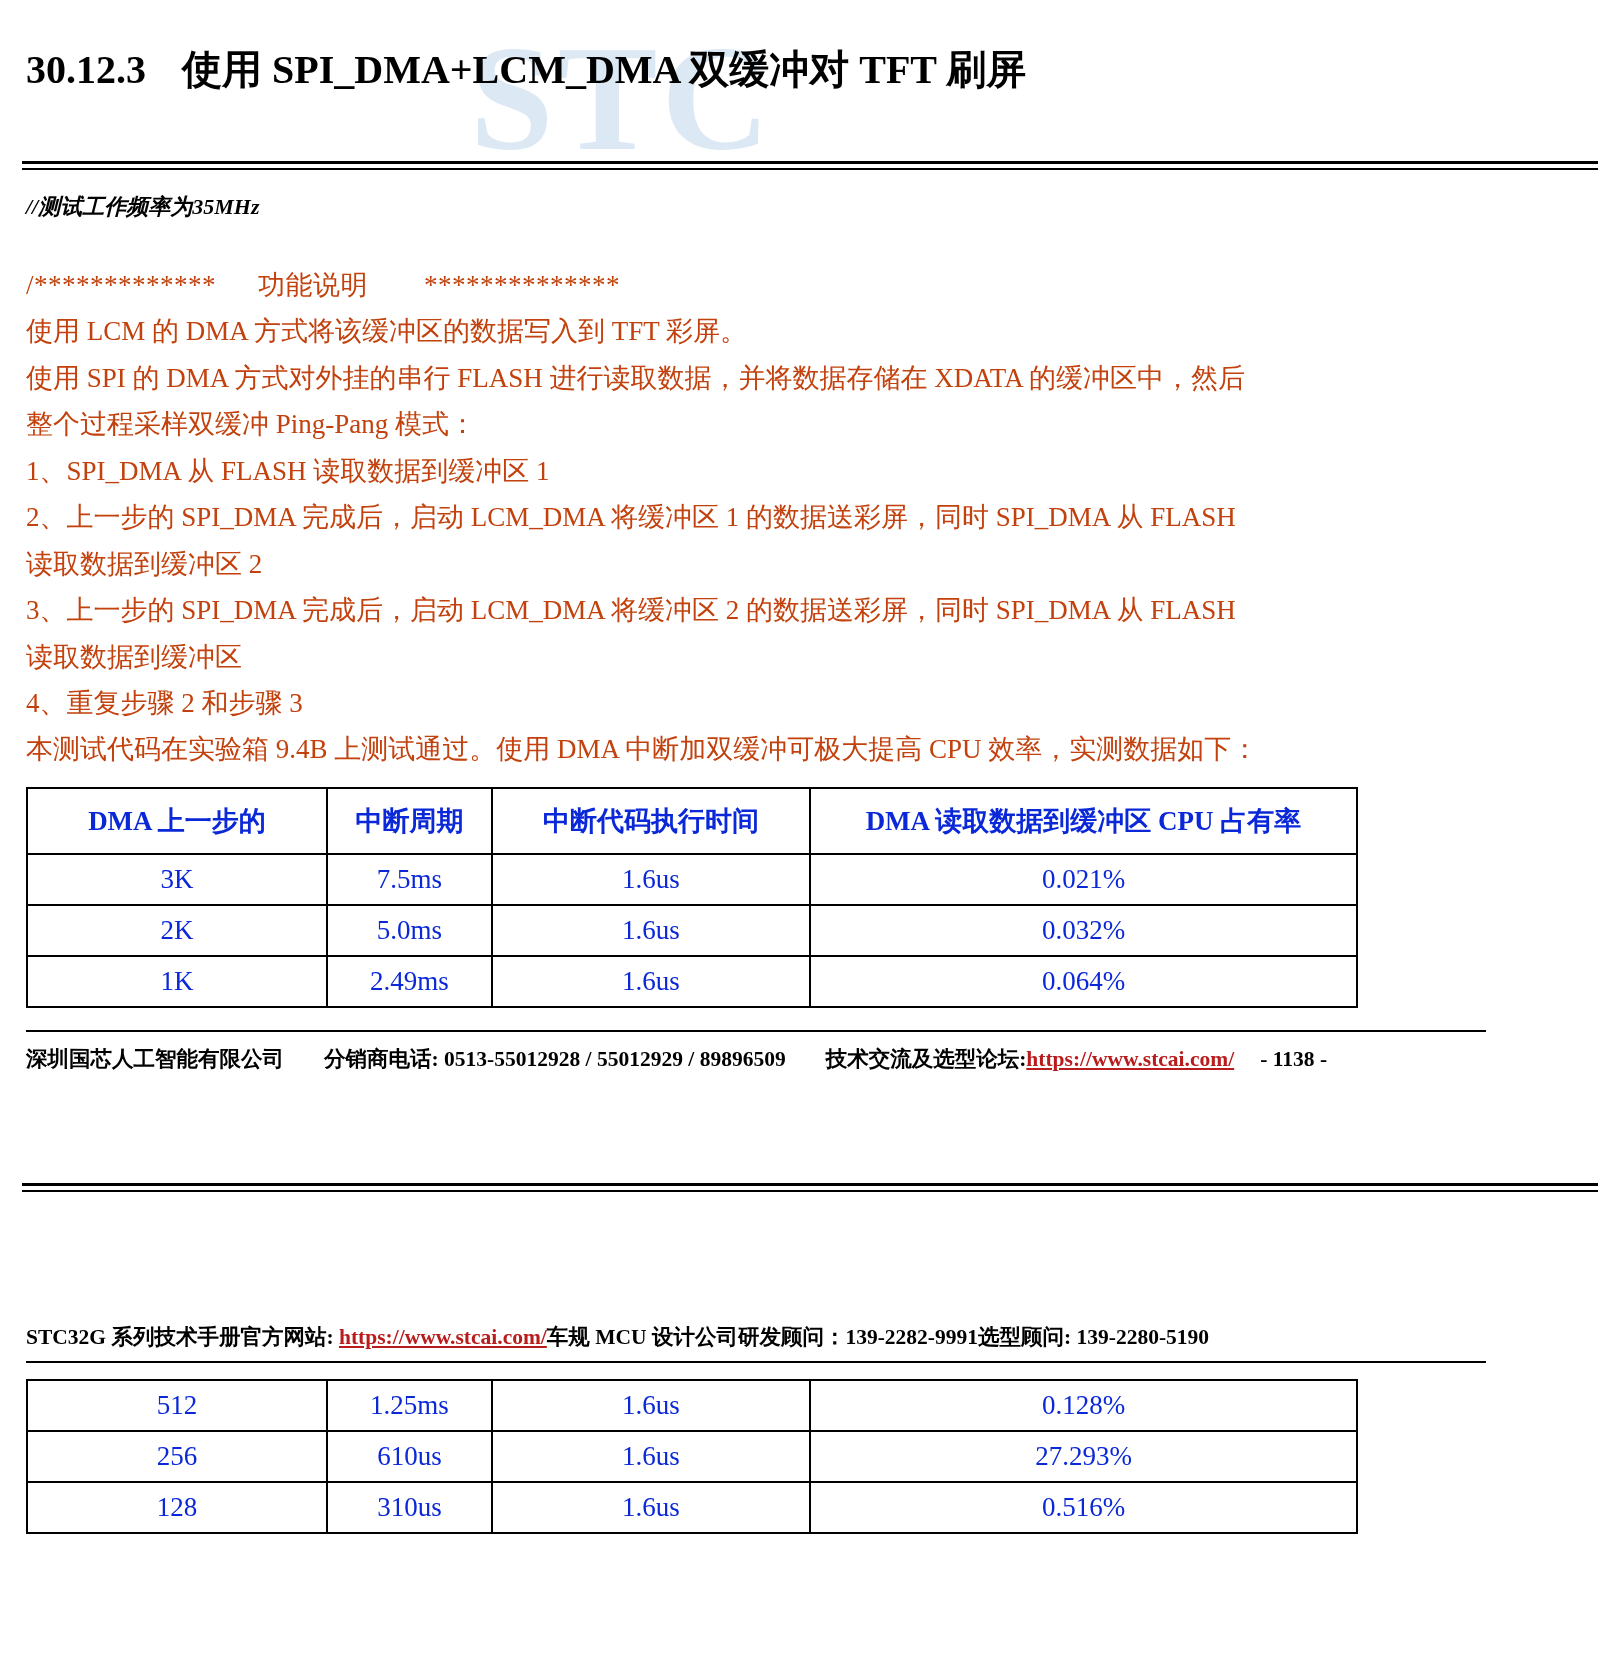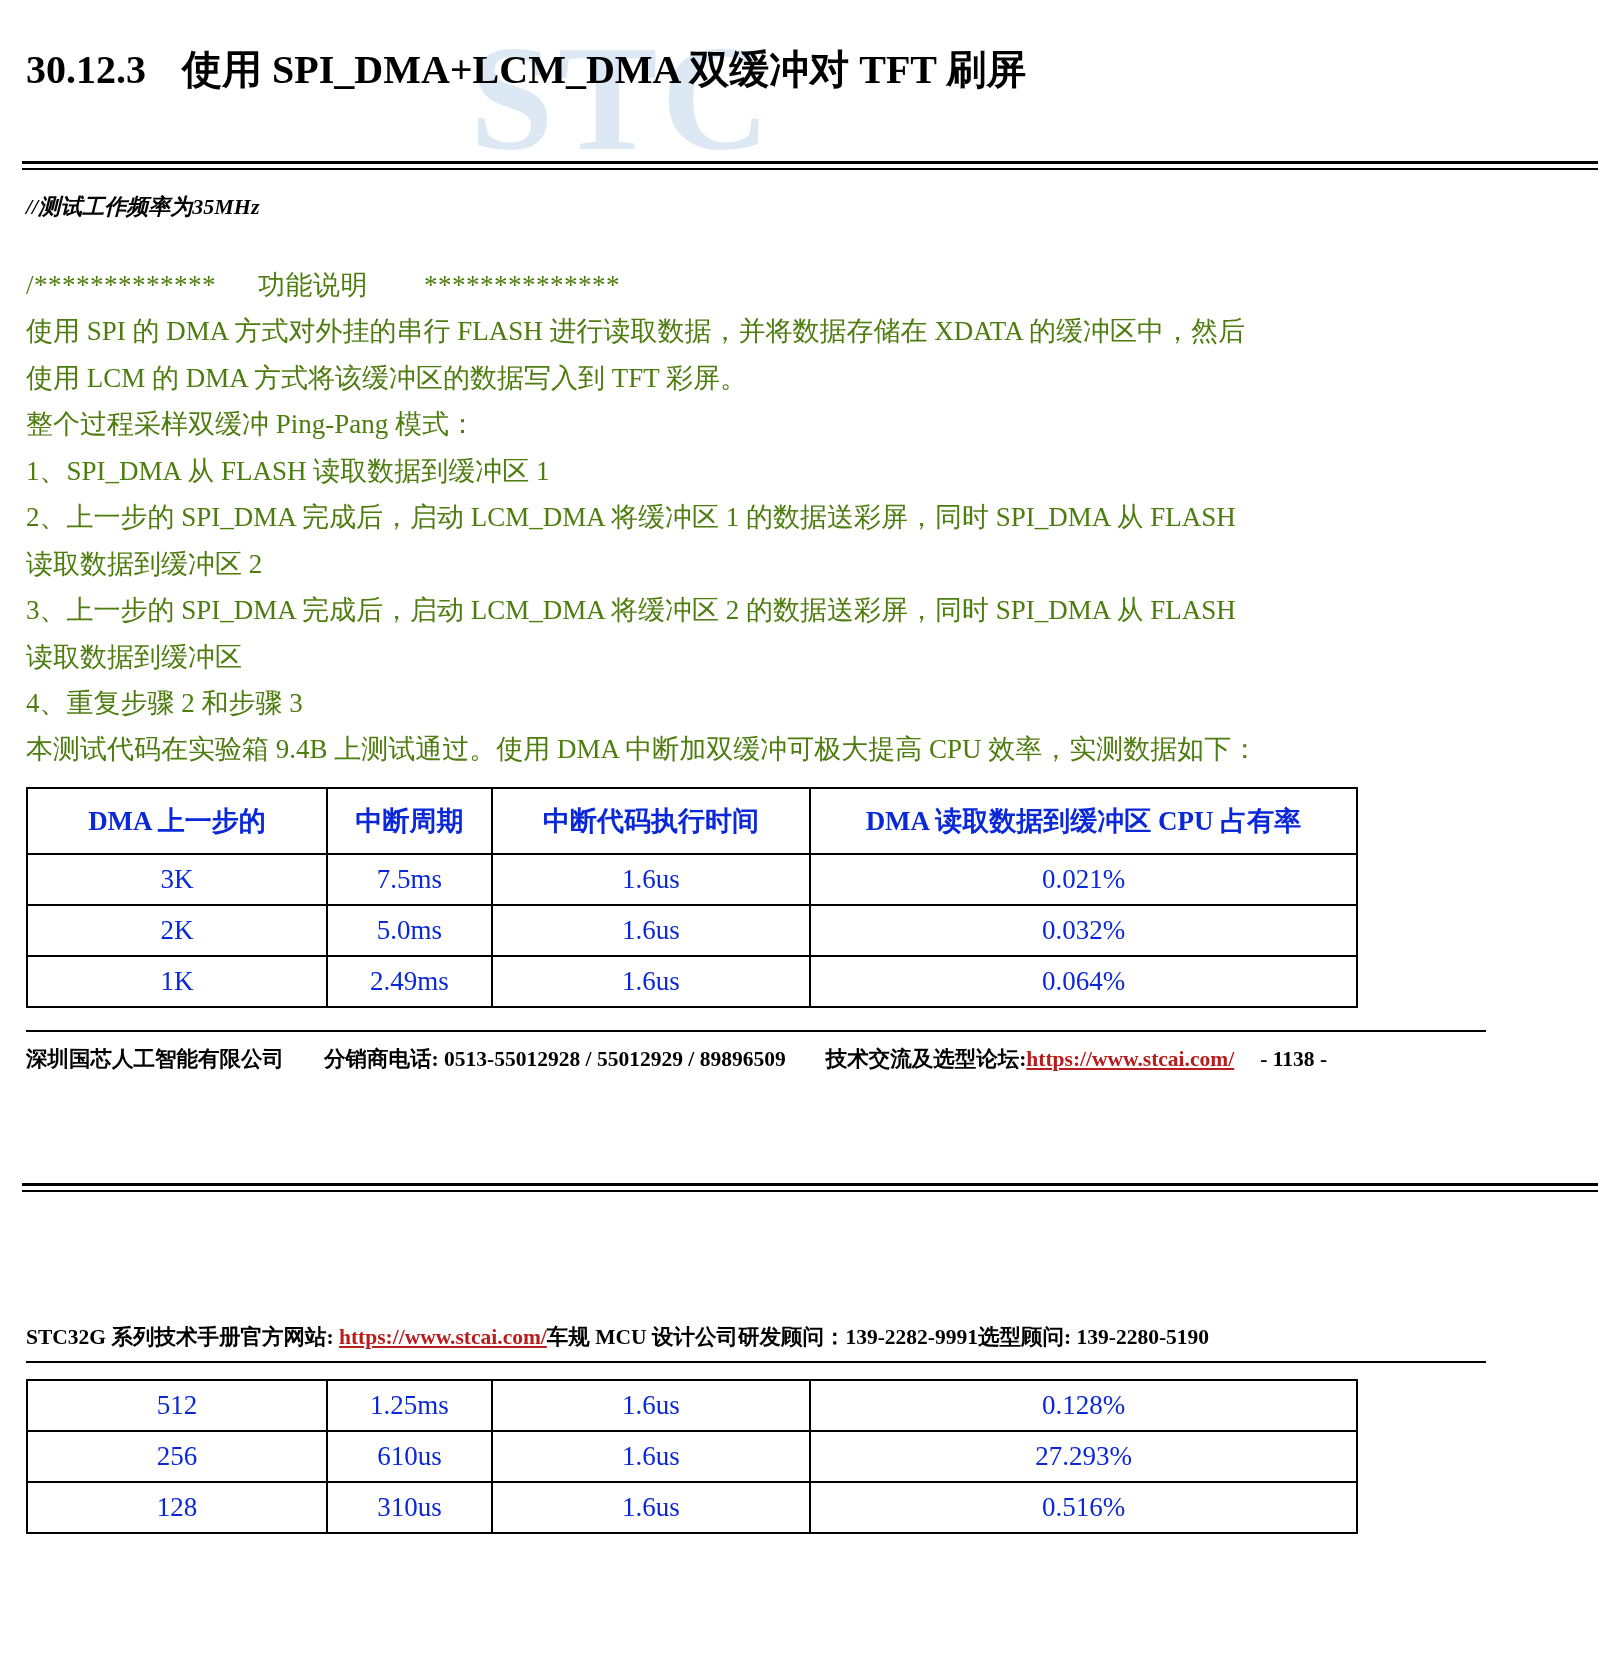--- a/index.html
+++ b/index.html
@@ -59,21 +59,21 @@
     font-style: italic;
     font-weight: bold;
     font-size: 22px;
     color: #000;
     margin-top: 22px;
     padding-left: 4px;
   }
 
   .code-block {
     margin-top: 40px;
-    color: #4d7c0f;
+    color: #c2410c;
     font-size: 27px;
     line-height: 1.72;
     padding-left: 4px;
   }
   .code-block .banner {
     letter-spacing: 0.5px;
   }
   .code-block .banner .gap1 { display:inline-block; width: 42px; }
   .code-block .banner .gap2 { display:inline-block; width: 56px; }
   .code-block p { margin: 0; }
@@ -159,22 +159,22 @@
     <h1 class="section-title">
       <span class="num">30.12.3</span><span>使用 SPI_DMA+LCM_DMA 双缓冲对 TFT 刷屏</span>
     </h1>
 
     <div class="rule-double"></div>
 
     <div class="comment-line">//测试工作频率为35MHz</div>
 
     <div class="code-block">
       <p class="banner"><span>/*************</span><span class="gap1"></span><span>功能说明</span><span class="gap2"></span><span>**************</span></p>
+      <p>使用 LCM 的 DMA 方式将该缓冲区的数据写入到 TFT 彩屏。</p>
       <p>使用 SPI 的 DMA 方式对外挂的串行 FLASH 进行读取数据，并将数据存储在 XDATA 的缓冲区中，然后</p>
-      <p>使用 LCM 的 DMA 方式将该缓冲区的数据写入到 TFT 彩屏。</p>
       <p>整个过程采样双缓冲 Ping-Pang 模式：</p>
       <p>1、SPI_DMA 从 FLASH 读取数据到缓冲区 1</p>
       <p>2、上一步的 SPI_DMA 完成后，启动 LCM_DMA 将缓冲区 1 的数据送彩屏，同时 SPI_DMA 从 FLASH</p>
       <p>读取数据到缓冲区 2</p>
       <p>3、上一步的 SPI_DMA 完成后，启动 LCM_DMA 将缓冲区 2 的数据送彩屏，同时 SPI_DMA 从 FLASH</p>
       <p>读取数据到缓冲区</p>
       <p>4、重复步骤 2 和步骤 3</p>
       <p>本测试代码在实验箱 9.4B 上测试通过。使用 DMA 中断加双缓冲可极大提高 CPU 效率，实测数据如下：</p>
     </div>
 

